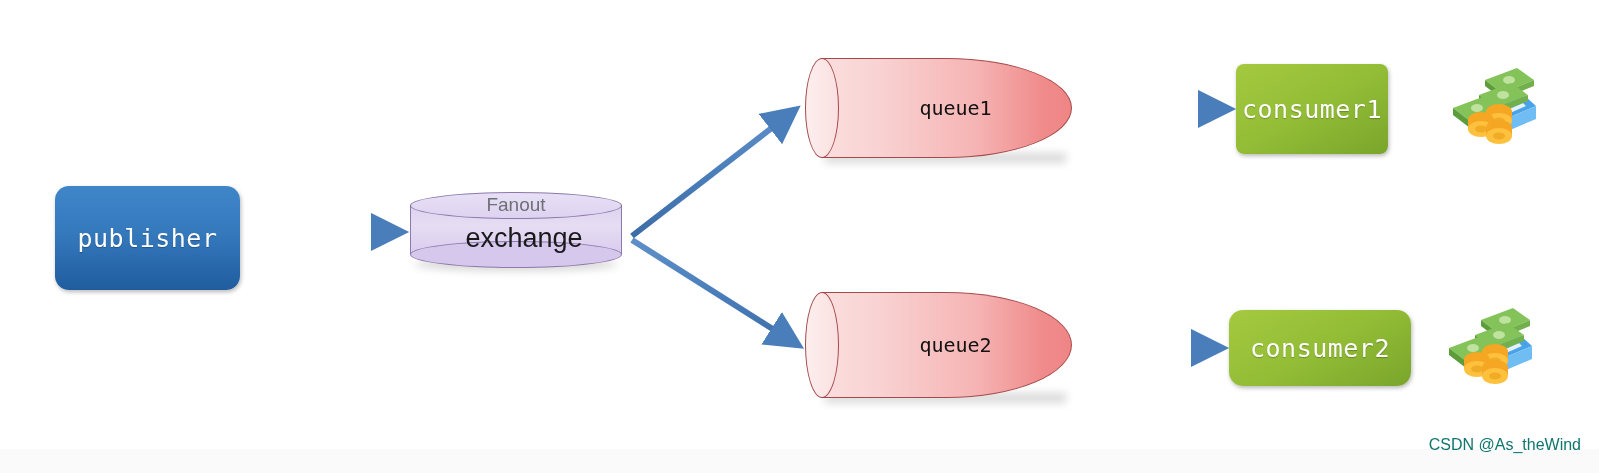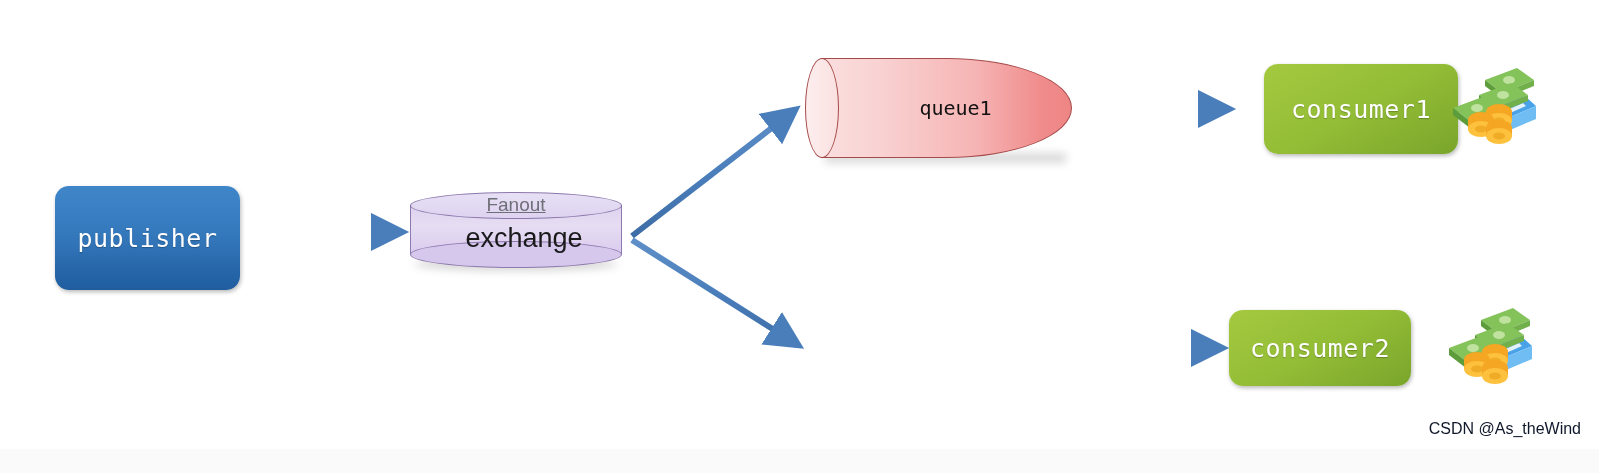--- a/index.html
+++ b/index.html
@@ -103,21 +103,20 @@
   .db-cyl .db-cap-label {
     position: absolute;
     top: 2px;
     left: 0;
     width: 100%;
     text-align: center;
     z-index: 4;
     font-family: "Liberation Sans", sans-serif;
     font-size: 19px;
     color: #6f6f78;
-    text-decoration: underline;
   }
   .db-cyl .db-main-label {
     position: absolute;
     top: 31px;
     left: 8px;
     width: 100%;
     text-align: center;
     z-index: 4;
     font-family: "Liberation Sans", sans-serif;
     font-size: 27px;
@@ -193,24 +192,24 @@
   .money-icon {
     position: absolute;
     width: 100px;
     height: 84px;
   }
 
   
   #watermark {
     position: absolute;
     right: 18px;
-    top: 420px;
+    top: 436px;
     font-family: "Liberation Sans", sans-serif;
     font-size: 16px;
-    color: #0f172a;
+    color: #0f766e;
     white-space: nowrap;
   }
 </style>
 </head>
 <body>
 
 <div id="canvas">
 
   <div id="bottom-band"></div>
 
@@ -250,22 +249,28 @@
     <div class="db-main-label">exchange</div>
   </div>
 
   <div class="h-cyl" style="left:805px; top:58px; width:267px; height:100px;">
     <div class="h-shadow"></div>
     <div class="h-body"></div>
     <div class="h-cap"></div>
     <div class="h-label node-label">queue1</div>
   </div>
 
-
-  <div class="rbox consumer" style="left:1264px; top:64px; width:194px; height:90px;">
+  <div class="h-cyl" style="left:805px; top:292px; width:267px; height:106px;">
+    <div class="h-shadow"></div>
+    <div class="h-body"></div>
+    <div class="h-cap"></div>
+    <div class="h-label node-label">queue2</div>
+  </div>
+
+  <div class="rbox consumer" style="left:1236px; top:64px; width:152px; height:90px;border-radius:8px;">
     <span class="node-label">consumer1</span>
   </div>
 
   <div class="money-icon" style="left:1437px; top:62px;">
     <svg viewBox="0 0 100 84" width="100" height="84">
 
       <g>
         <path d="M62,44 L88,34 L99,44 L73,55 Z" fill="#4aa3e8"></path>
         <path d="M62,44 L73,55 L73,68 L62,57 Z" fill="#2f86cf"></path>
         <path d="M73,55 L99,44 L99,57 L73,68 Z" fill="#6fbdf2"></path>

